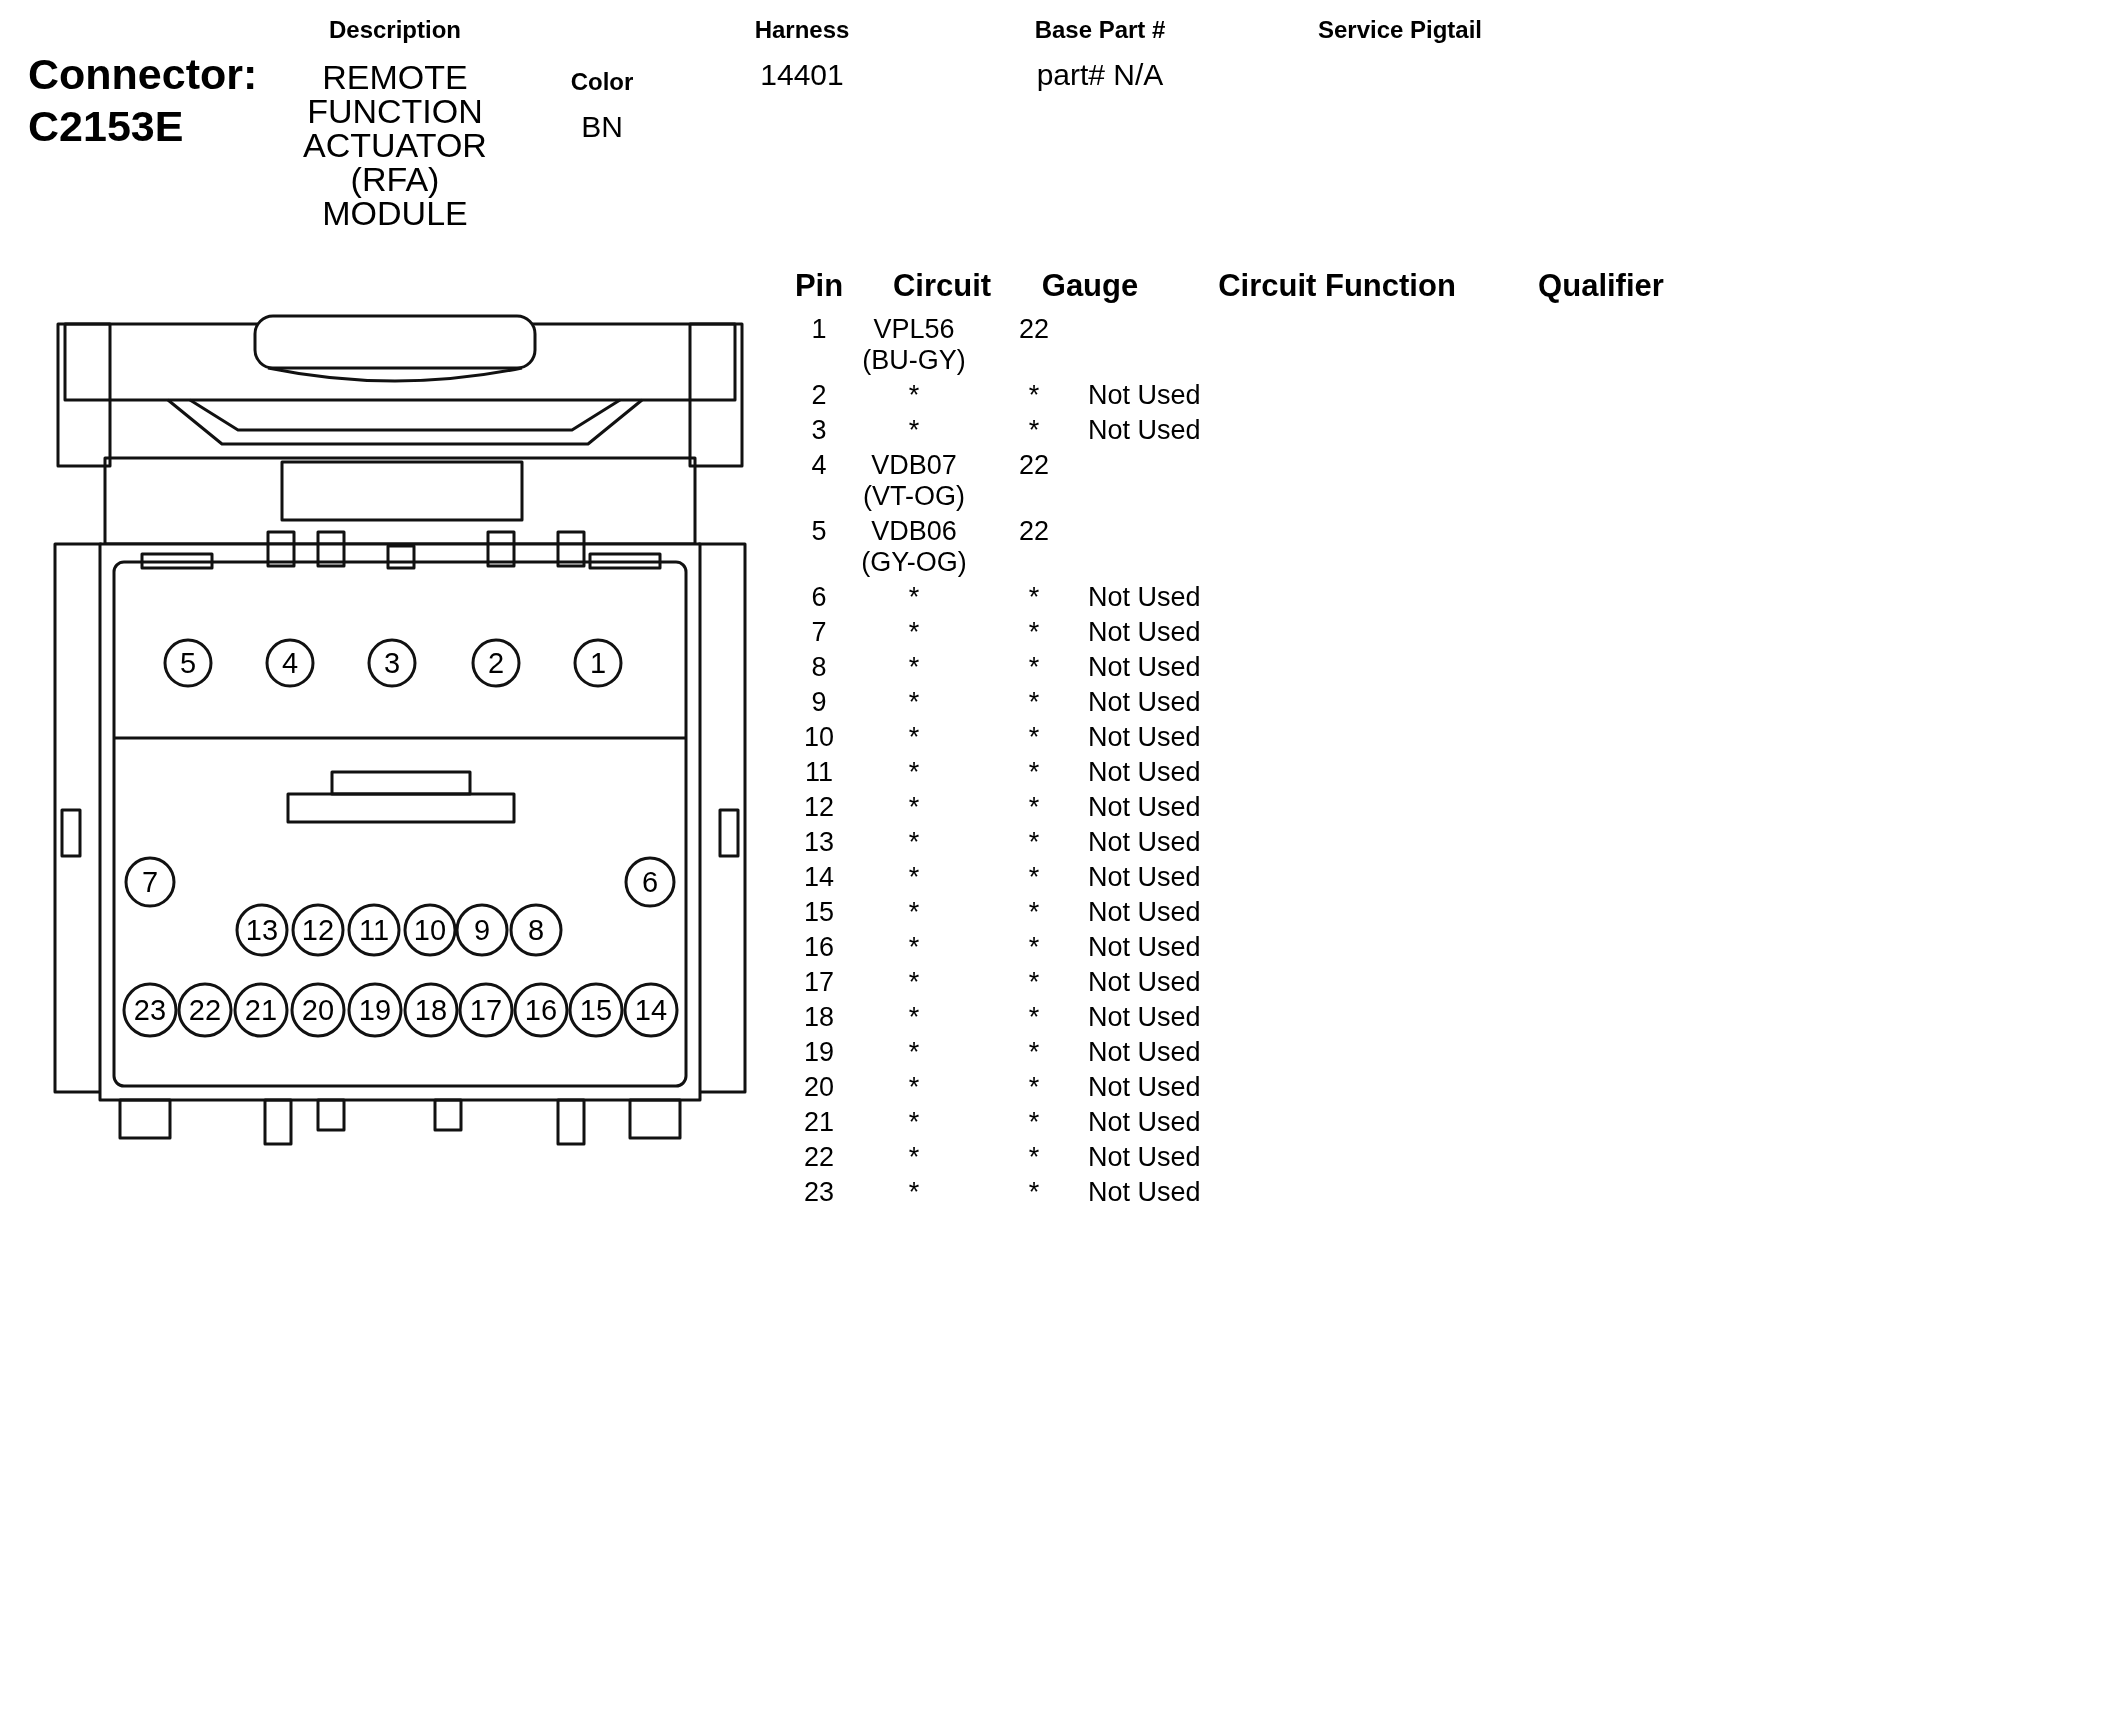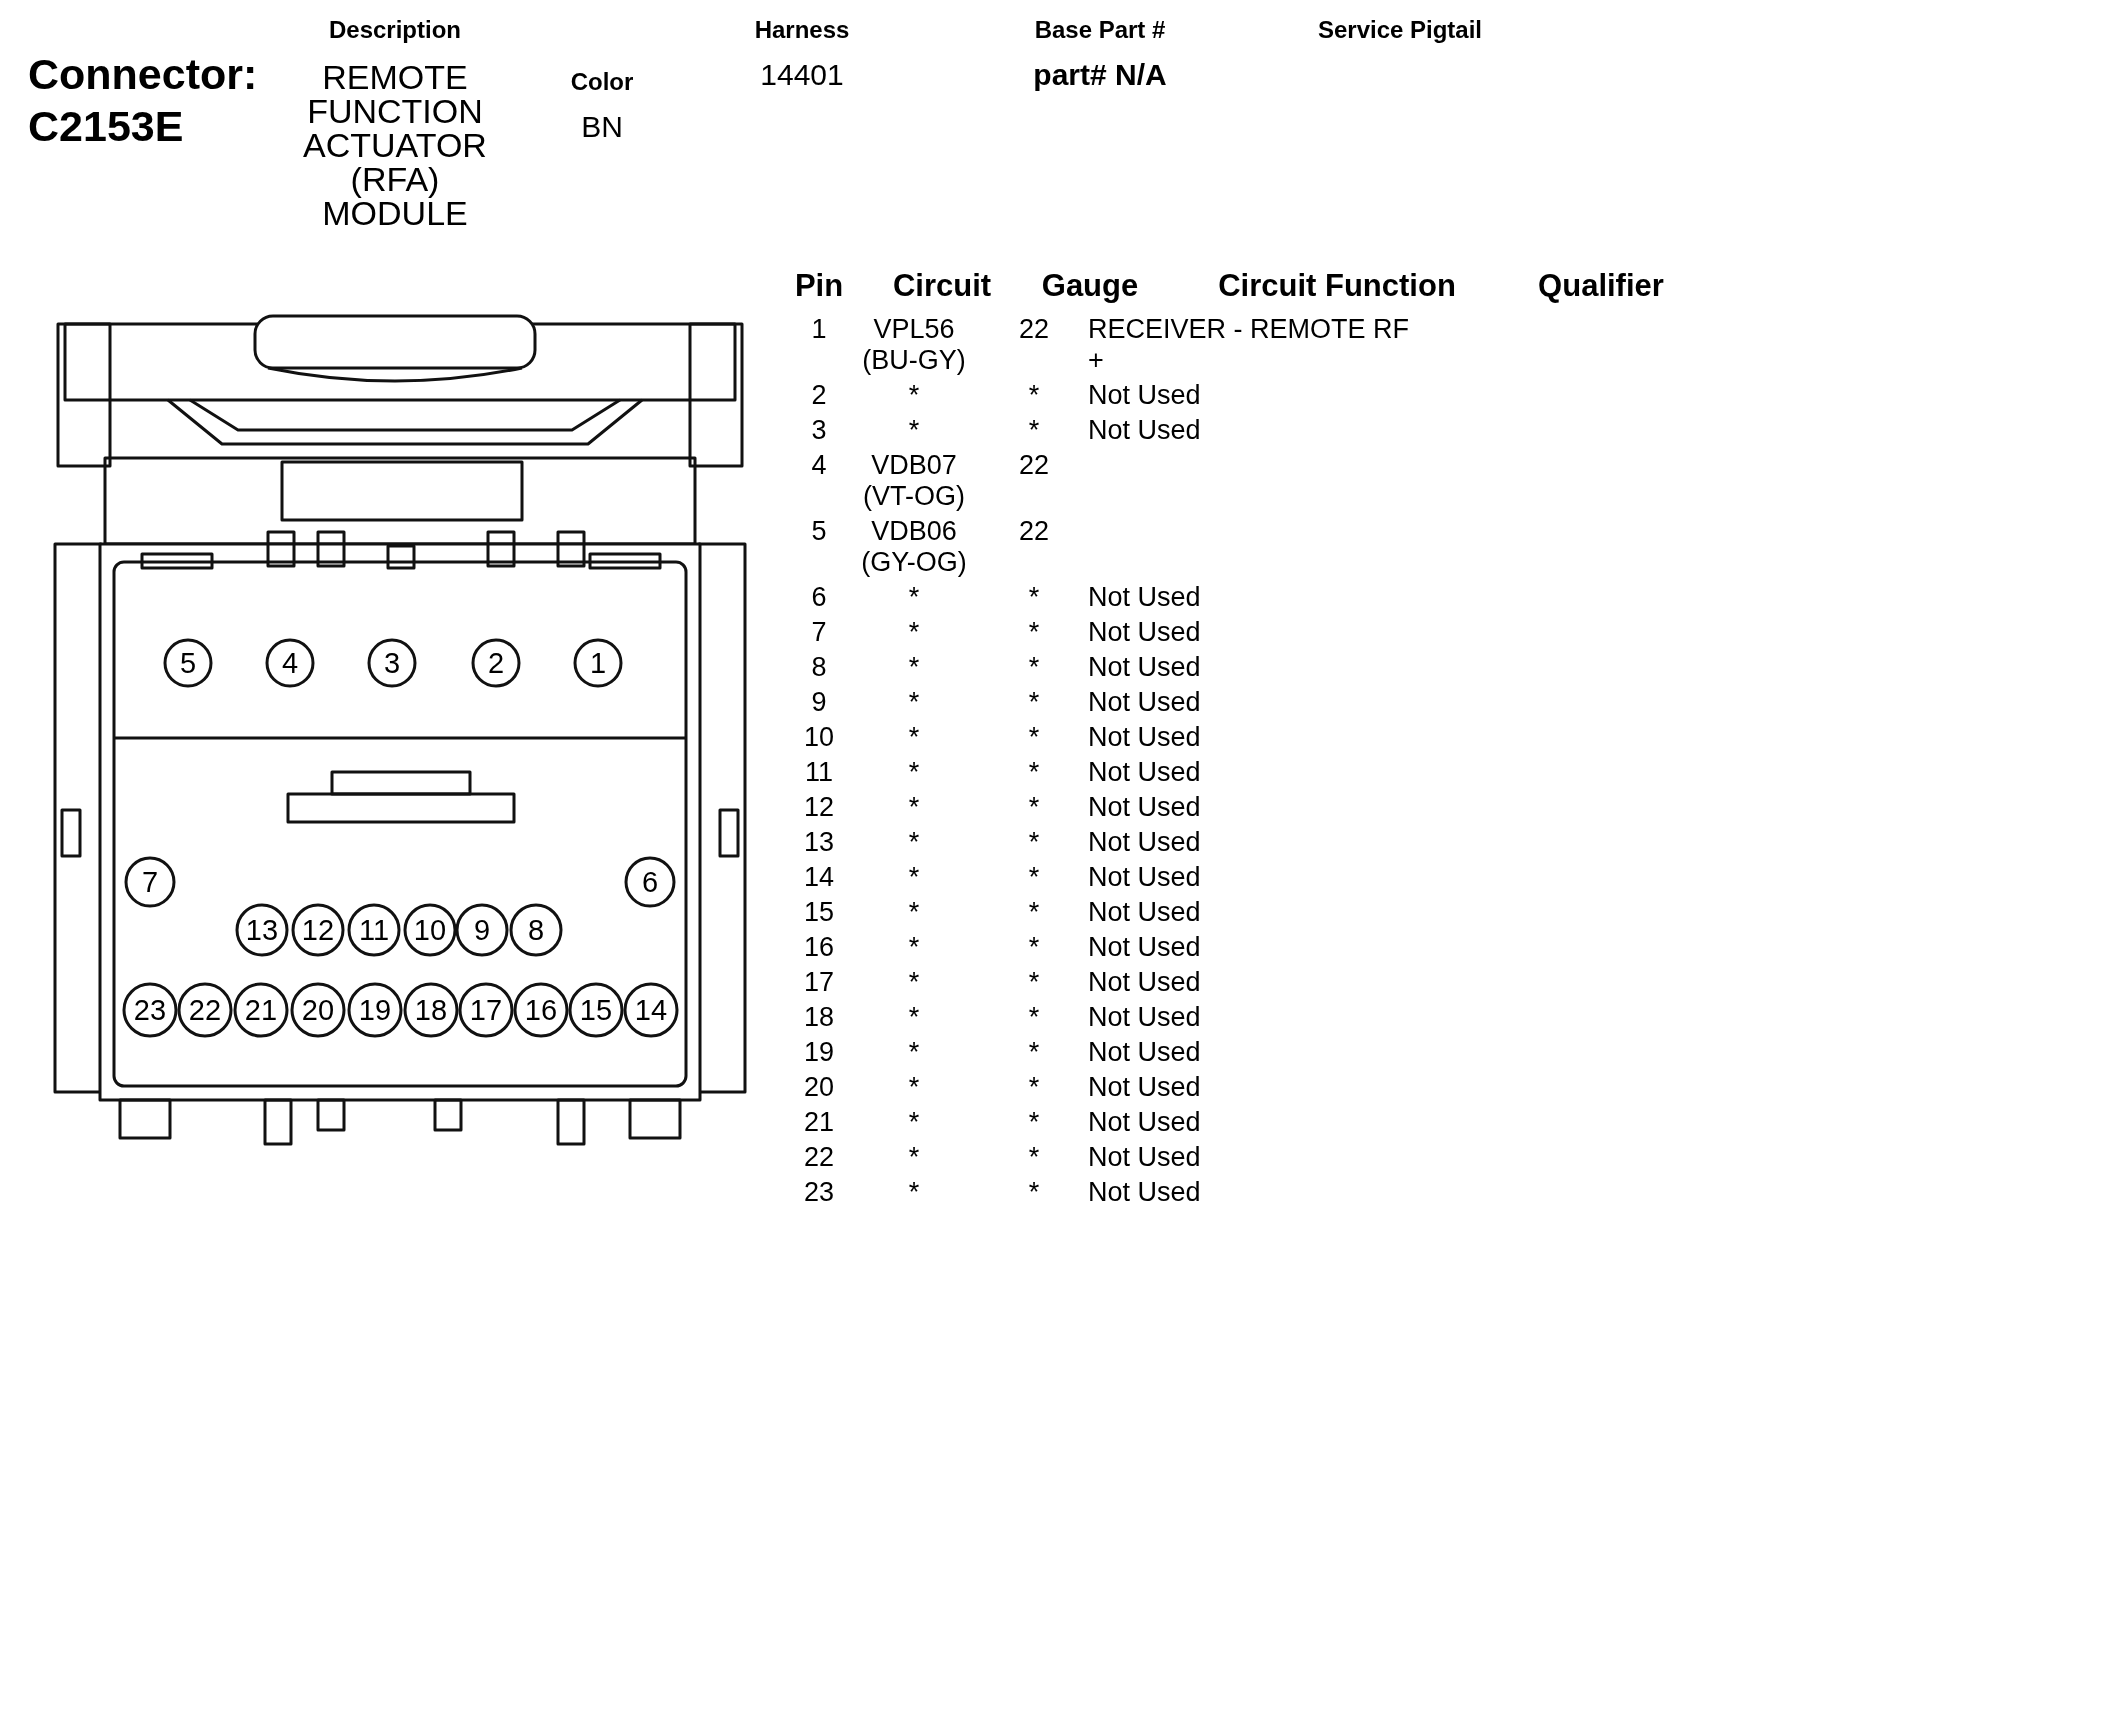--- a/index.html
+++ b/index.html
@@ -24,21 +24,21 @@
   .desc-label{left:280px;top:16px;width:230px;}
   .desc-value{
     position:absolute;left:289px;top:60px;width:212px;
     font-size:34px;line-height:34px;text-align:center;
   }
   .color-label{left:552px;top:68px;width:100px;}
   .color-value{position:absolute;left:552px;top:110px;width:100px;font-size:30px;text-align:center;}
   .harness-label{left:732px;top:16px;width:140px;}
   .harness-value{position:absolute;left:732px;top:58px;width:140px;font-size:30px;text-align:center;}
   .basepart-label{left:1010px;top:16px;width:180px;}
-  .basepart-value{position:absolute;left:1010px;top:58px;width:180px;font-size:30px;text-align:center;font-weight:bold;}
+  .basepart-value{position:absolute;left:1010px;top:58px;width:180px;font-size:30px;text-align:center;}
   .pigtail-label{left:1290px;top:16px;width:220px;}
 
   
   .diagram{
     position:absolute;left:50px;top:310px;width:710px;height:870px;
   }
   .diagram text{
     font-family:"Liberation Sans", sans-serif;
   }
 
@@ -237,21 +237,20 @@
     <div class="h-qual">Qualifier</div>
   </div>
   <div id="table-rows">
       <div class="trow">
         <div class="c-pin">1</div>
         <div class="c-circuit">
           <div>VPL56</div>
           <div>(BU-GY)</div>
         </div>
         <div class="c-gauge">22</div>
-        <div class="c-func">RECEIVER - REMOTE RF +</div>
         <div class="c-qual"></div>
       </div>
       <div class="trow">
         <div class="c-pin">2</div>
         <div class="c-circuit">
           <div>*</div>
         </div>
         <div class="c-gauge">*</div>
         <div class="c-func">Not Used</div>
         <div class="c-qual"></div>

